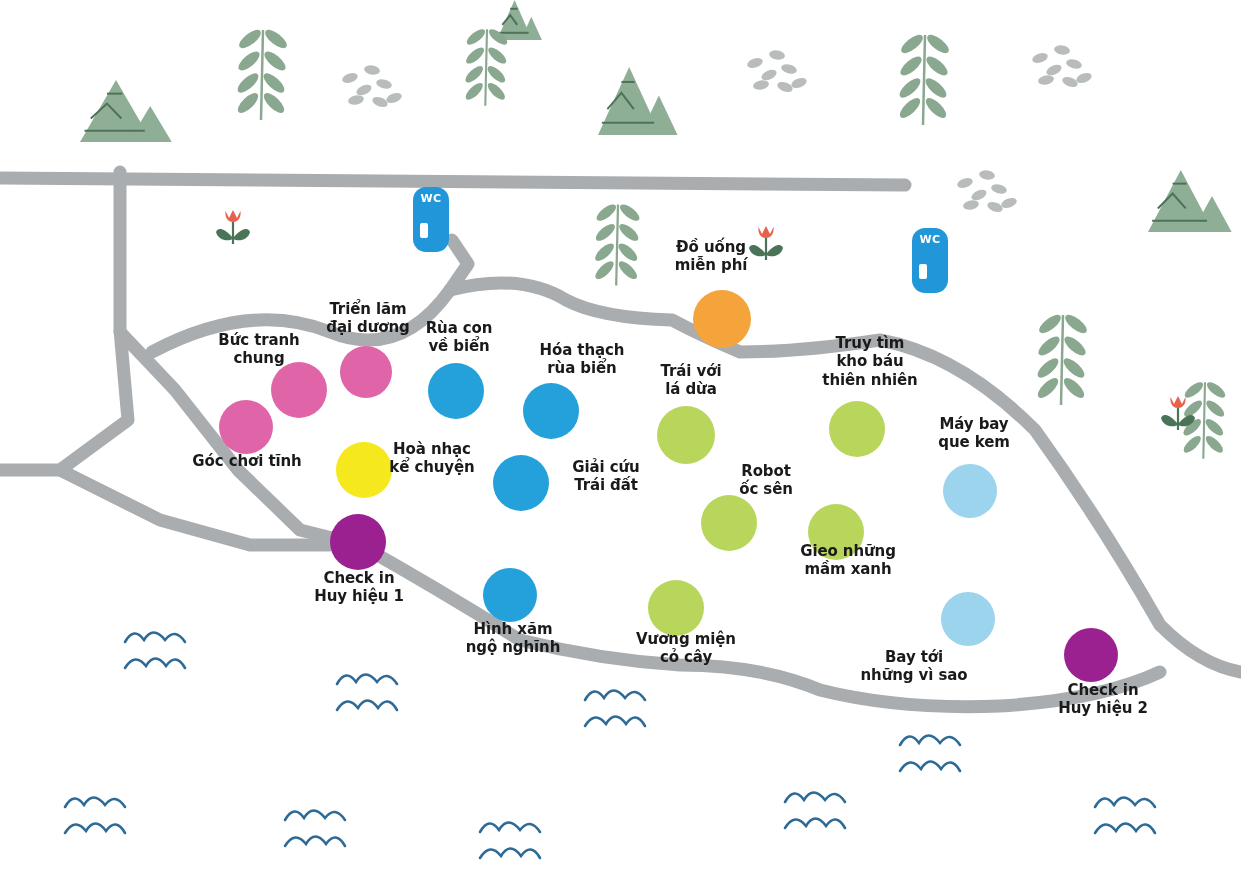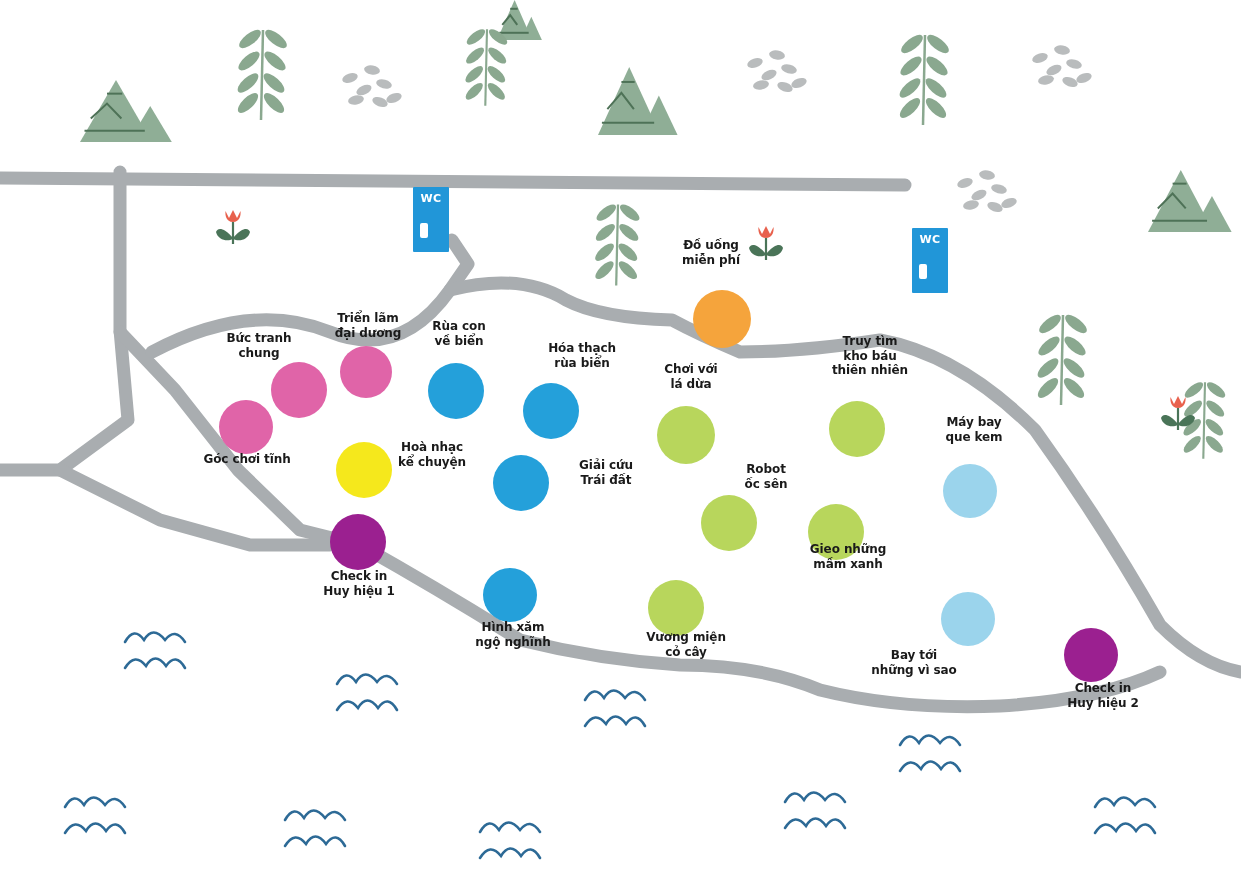--- a/index.html
+++ b/index.html
@@ -26,31 +26,31 @@
   }
   .station {
     position: absolute;
     border-radius: 50%;
   }
   .label {
     position: absolute;
     color: #1a1a1a;
     font-family: "DejaVu Sans", sans-serif;
     font-weight: bold;
-    font-size: 12px;
+    font-size: 15px;
     line-height: 1.22;
     text-align: center;
     white-space: pre-line;
     letter-spacing: -0.1px;
     transform: translateX(-50%);
   }
   .wc-door {
     position: absolute;
     background: #2196D8;
-    border-radius: 1px;
+    border-radius: 13px;
   }
   .wc-text {
     position: absolute;
     top: 5px;
     left: 0;
     width: 100%;
     text-align: center;
     color: #ffffff;
     font-family: "DejaVu Sans", sans-serif;
     font-weight: bold;
@@ -268,41 +268,41 @@
           <path d="M 0 38 Q 10 22 21 36 Q 30 21 41 36 Q 51 22 60 38" fill="none" stroke="#2d6a96" stroke-width="2.6" stroke-linecap="round"></path>
         </g>
       </g>
   </svg>
 
   <div id="stations-layer">
       <div class="station" style="left: 271px; top: 362px; width: 56px; height: 56px; background: rgb(224, 100, 168);"></div>
       <div class="label" style="left: 259px; top: 331px;">Bức tranh
 chung</div>
       <div class="station" style="left: 340px; top: 346px; width: 52px; height: 52px; background: rgb(224, 100, 168);"></div>
-      <div class="label" style="left: 368px; top: 300px; margin-top: 11px;">Triển lãm
+      <div class="label" style="left: 368px; top: 300px;">Triển lãm
 đại dương</div>
       <div class="station" style="left: 219px; top: 400px; width: 54px; height: 54px; background: rgb(224, 100, 168);"></div>
       <div class="label" style="left: 247px; top: 452px;">Góc chơi tĩnh</div>
       <div class="station" style="left: 428px; top: 363px; width: 56px; height: 56px; background: rgb(36, 160, 218);"></div>
       <div class="label" style="left: 459px; top: 319px;">Rùa con
 về biển</div>
       <div class="station" style="left: 336px; top: 442px; width: 56px; height: 56px; background: rgb(245, 232, 28);"></div>
       <div class="label" style="left: 432px; top: 440px; text-align: center;">Hoà nhạc
 kể chuyện</div>
       <div class="station" style="left: 523px; top: 383px; width: 56px; height: 56px; background: rgb(36, 160, 218);"></div>
       <div class="label" style="left: 582px; top: 341px;">Hóa thạch
 rùa biển</div>
       <div class="station" style="left: 493px; top: 455px; width: 56px; height: 56px; background: rgb(36, 160, 218);"></div>
       <div class="label" style="left: 586px; top: 458px; padding-left: 40px;">Giải cứu
 Trái đất</div>
       <div class="station" style="left: 693px; top: 290px; width: 58px; height: 58px; background: rgb(245, 164, 60);"></div>
       <div class="label" style="left: 711px; top: 238px;">Đồ uống
 miễn phí</div>
       <div class="station" style="left: 657px; top: 406px; width: 58px; height: 58px; background: rgb(184, 214, 92);"></div>
-      <div class="label" style="left: 691px; top: 362px;">Chơi với
+      <div class="label" style="left: 691px; top: 362px;">Trái với
 lá dừa</div>
       <div class="station" style="left: 701px; top: 495px; width: 56px; height: 56px; background: rgb(184, 214, 92);"></div>
       <div class="label" style="left: 766px; top: 462px;">Robot
 ốc sên</div>
       <div class="station" style="left: 829px; top: 401px; width: 56px; height: 56px; background: rgb(184, 214, 92);"></div>
       <div class="label" style="left: 870px; top: 334px;">Truy tìm
 kho báu
 thiên nhiên</div>
       <div class="station" style="left: 808px; top: 504px; width: 56px; height: 56px; background: rgb(184, 214, 92);"></div>
       <div class="label" style="left: 848px; top: 542px;">Gieo những

